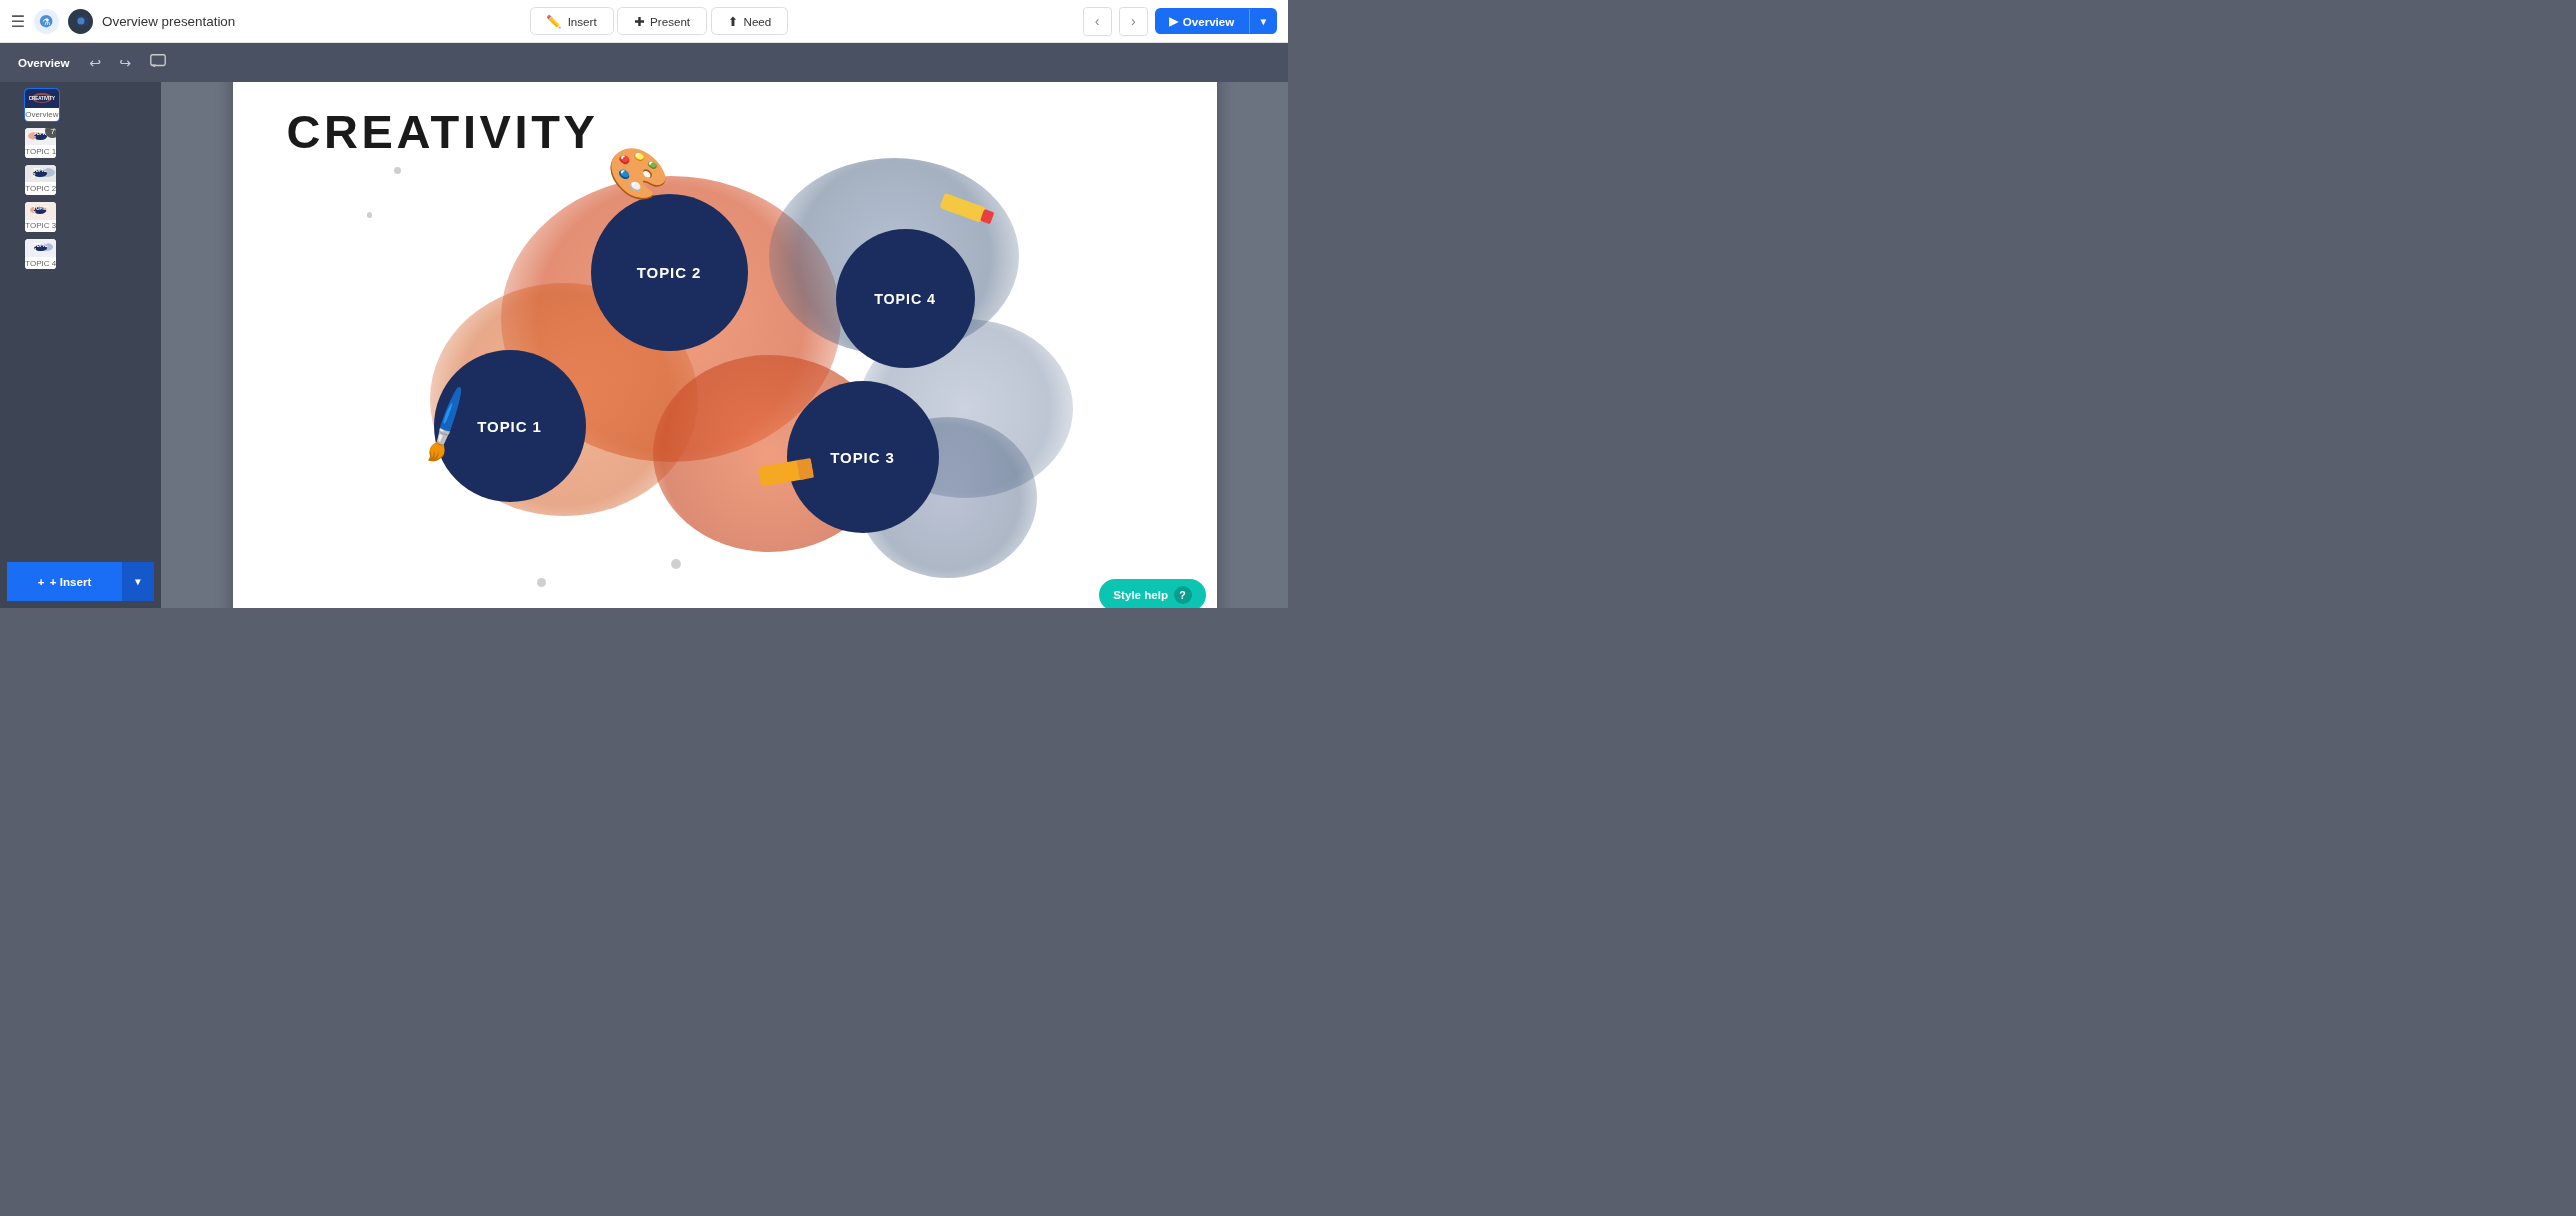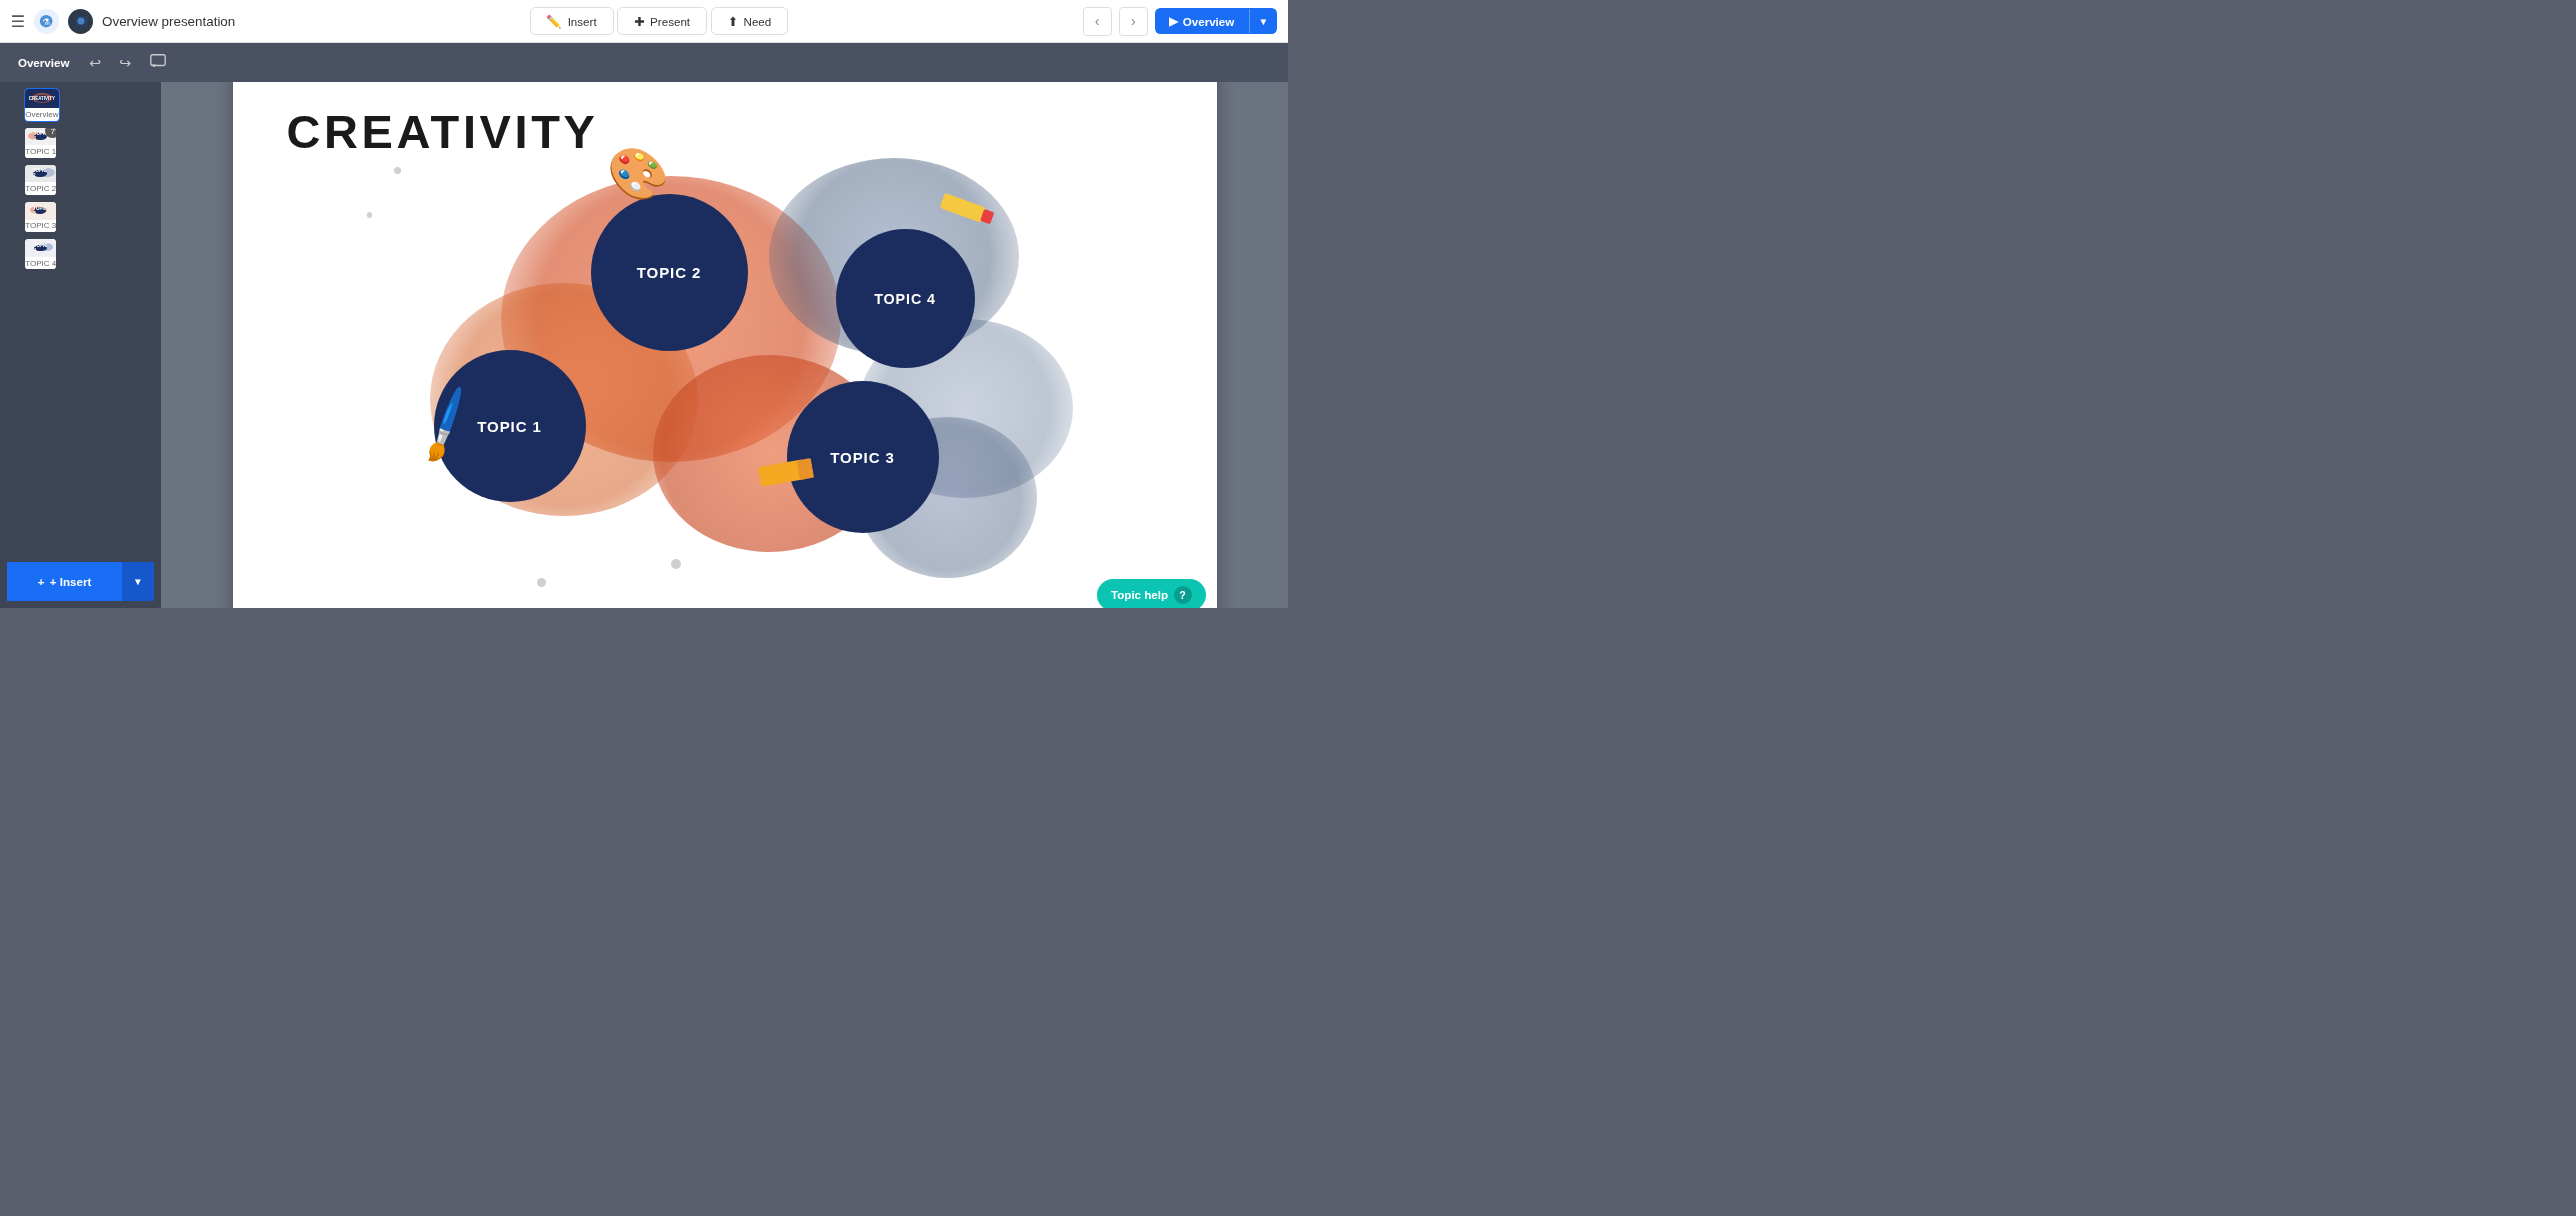--- a/index.html
+++ b/index.html
@@ -422,20 +422,20 @@
         <div class="topic-circle topic-3">
           <span>TOPIC 3</span>
         </div>
 
         <div class="topic-circle topic-4">
           <span>TOPIC 4</span>
         </div>
       </div>
 
       <div class="need-help">
-        <span>Topic help</span>
+        <span>Style help</span>
         <span style="background:rgba(0,0,0,0.2);border-radius:50%;width:18px;height:18px;display:flex;align-items:center;justify-content:center;font-size:10.7px;">?</span>
       </div>
 
     </div>
   </div>
 </div>
 
 
 </body></html>

